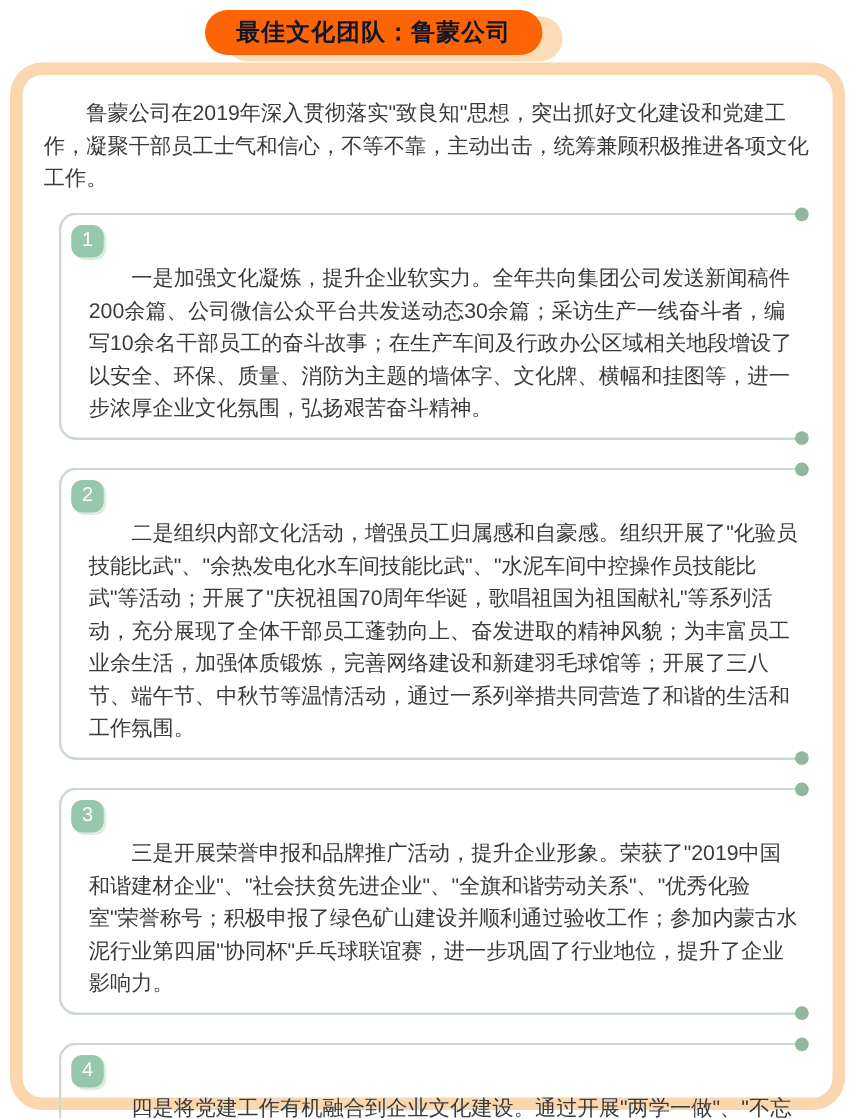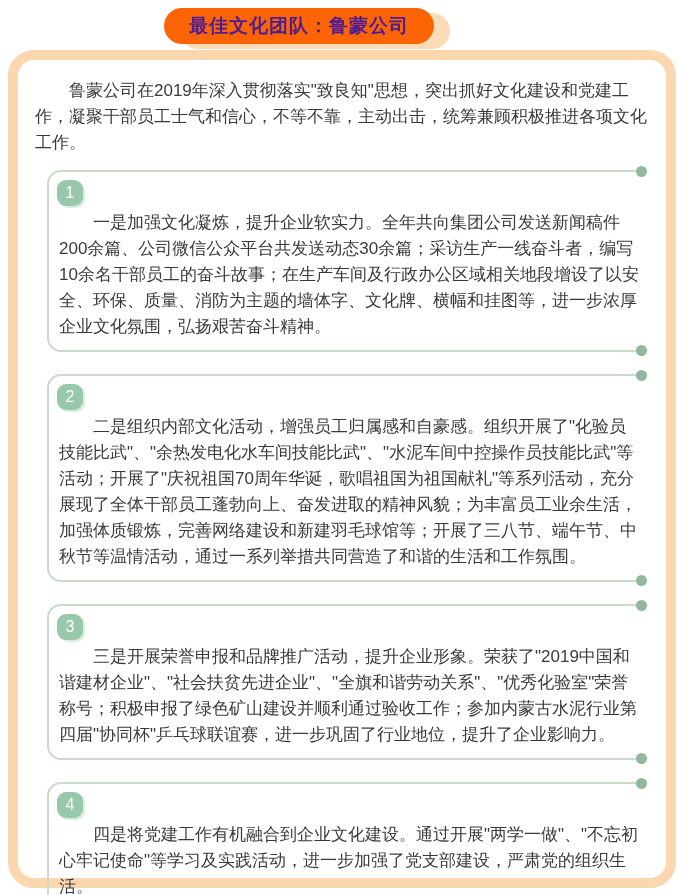--- a/index.html
+++ b/index.html
@@ -20,21 +20,21 @@
     height: 36px;
     background: #fc6405;
     border-radius: 18px;
     box-shadow: 16px 5px 0 0 #fcdcb6;
     display: flex;
     align-items: center;
     justify-content: center;
     z-index: 2;
   }
   .header-pill .title-text {
-    color: #4c1d95;
+    color: #0f172a;
     font-size: 19px;
     font-weight: bold;
     letter-spacing: 1px;
     white-space: nowrap;
   }
   
   .card {
     position: absolute;
     left: 8px;
     top: 50px;
@@ -80,21 +80,21 @@
     border-radius: 9px;
     box-shadow: 2px 2px 0 rgba(152, 200, 172, 0.35);
     color: #ffffff;
     display: flex;
     align-items: center;
     justify-content: center;
     font-size: 16px;
     line-height: 1;
   }
   .sec-text {
-    margin: 4px 0 0 4px;
+    margin: 4px 0 0 16px;
     font-size: 17px;
     line-height: 26px;
     color: #3a3a3a;
     text-indent: 2em;
   }
 </style>
 </head>
 <body>
 
 <div class="page">

